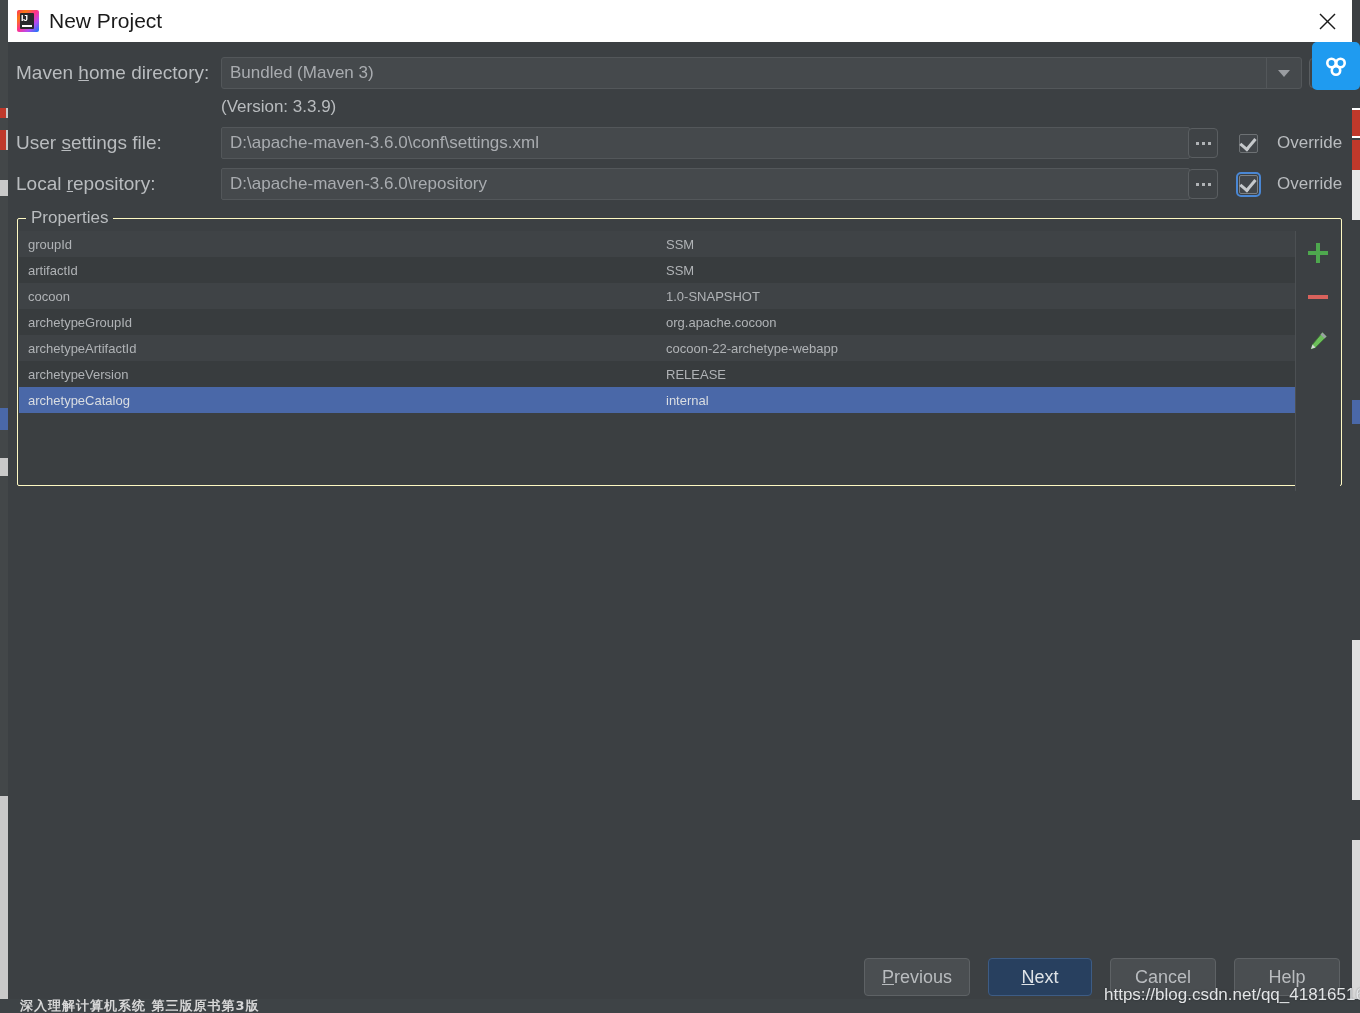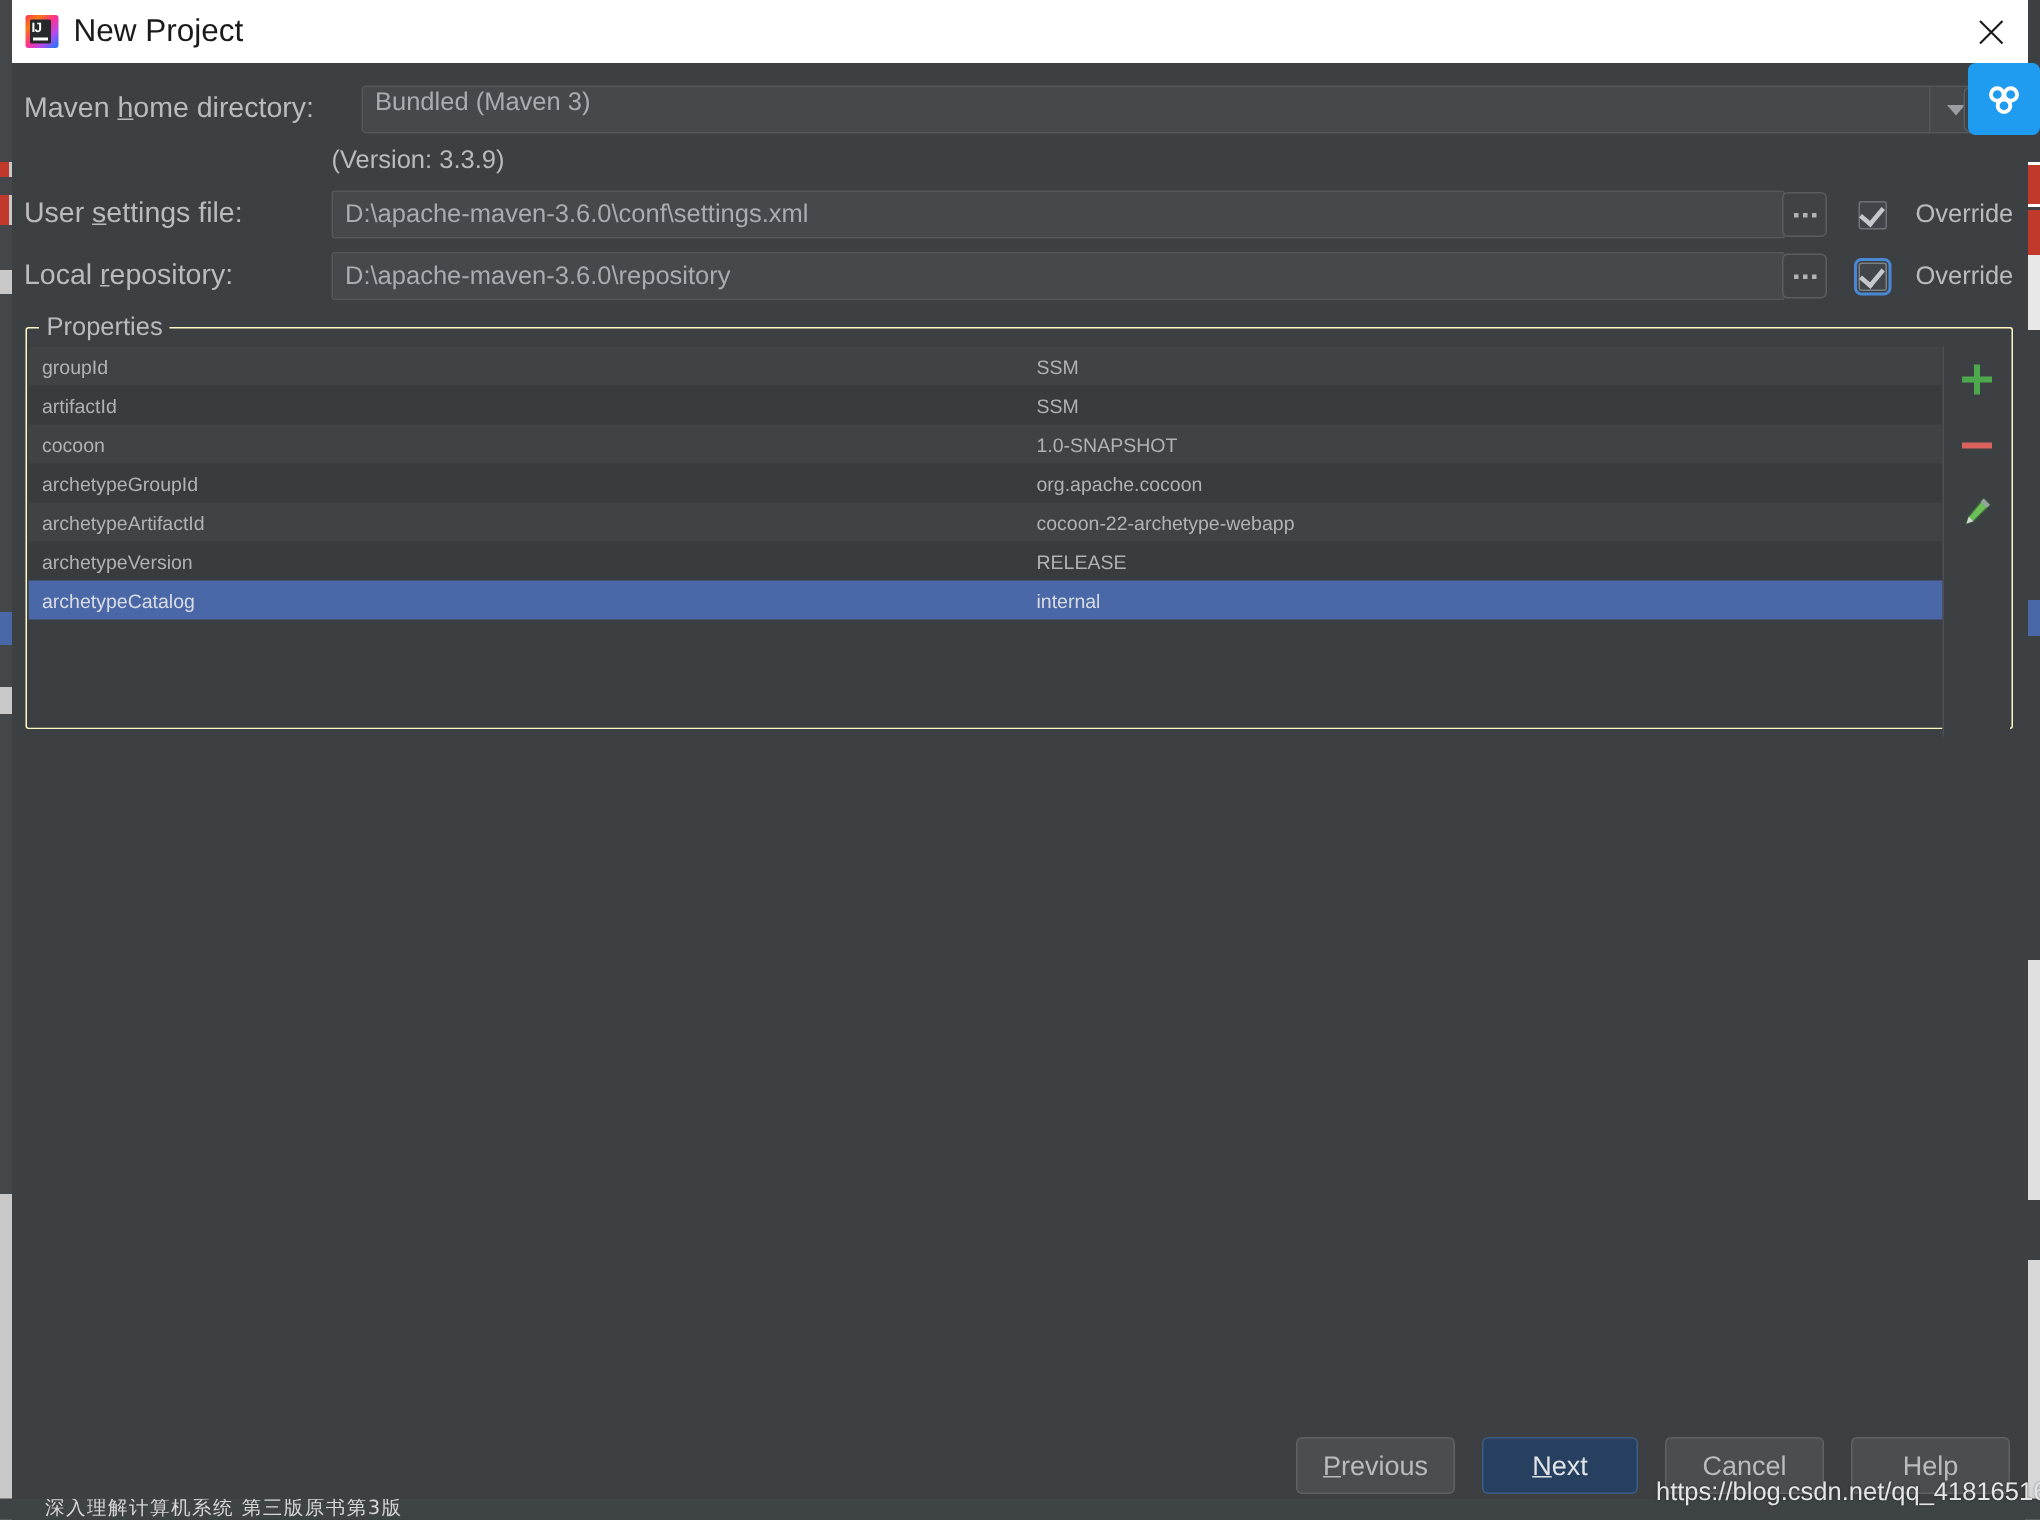--- a/index.html
+++ b/index.html
@@ -28,22 +28,23 @@
   }
   .bg-right-strip {
     position: absolute; right: 0; top: 0; width: 10px; height: 1013px;
     background: #3c4043;
   }
   .bg-right-strip .seg { position: absolute; right: 0; width: 10px; }
   .bg-bottom-text {
     position: absolute; left: 0; bottom: 0; width: 1360px; height: 14px;
     background: #3e4346; color: #d7d7d7; font-size: 13px;
     line-height: 14px; overflow: hidden; white-space: nowrap;
-    letter-spacing: 1px; padding-left: 30px; box-sizing: border-box;
+    letter-spacing: 1px; padding-left: 20px; box-sizing: border-box;
     font-family: "DejaVu Sans", sans-serif;
+    font-weight: bold;
   }
 
   
   .dialog {
     position: absolute;
     left: 8px; top: 0;
     width: 1344px; height: 999px;
     background: #3c4043;
     box-sizing: border-box;
   }
@@ -103,25 +104,24 @@
     white-space: nowrap;
   }
   .lbl u { text-decoration: underline; }
 
   .combo {
     position: absolute;
     box-sizing: border-box;
     background: #45494c;
     border: 1px solid #53575a;
     border-radius: 3px;
-    display: flex; 
+    display: flex; align-items: center;
     color: #a9acb0; font-size: 17px;
     padding-left: 8px;
     font-family: "Liberation Sans", sans-serif;
-    margin-left: 20px;
   }
   .combo .arrow-box {
     position: absolute; right: 0; top: 0; bottom: 0; width: 34px;
     border-left: 1px solid #53575a;
     display: flex; align-items: center; justify-content: center;
   }
   .tri-down {
     width: 0; height: 0;
     border-left: 6px solid transparent;
     border-right: 6px solid transparent;
@@ -221,21 +221,21 @@
   }
   .prow.odd  { background: #3f4346; }
   .prow.even { background: #383c3e; }
   .prow.selected { background: #4a68a8; color: #d9dde2; }
   .prow .pkey {
     width: 645px; padding-left: 9px; box-sizing: border-box;
     white-space: nowrap; overflow: hidden;
   }
   .prow .pval {
     flex: 1; padding-left: 2px; box-sizing: border-box;
-    white-space: nowrap; overflow: hidden; margin-left: 25px;
+    white-space: nowrap; overflow: hidden;
   }
   .table-filler { background: #3b3f41; height: 70px; }
 
   .table-toolbar {
     position: absolute;
     right: 1px; top: 12px;
     width: 44px; height: 254px;
     background: #3c4043;
     border-left: 1px solid #4c5053;
     display: flex; flex-direction: column; align-items: center;

